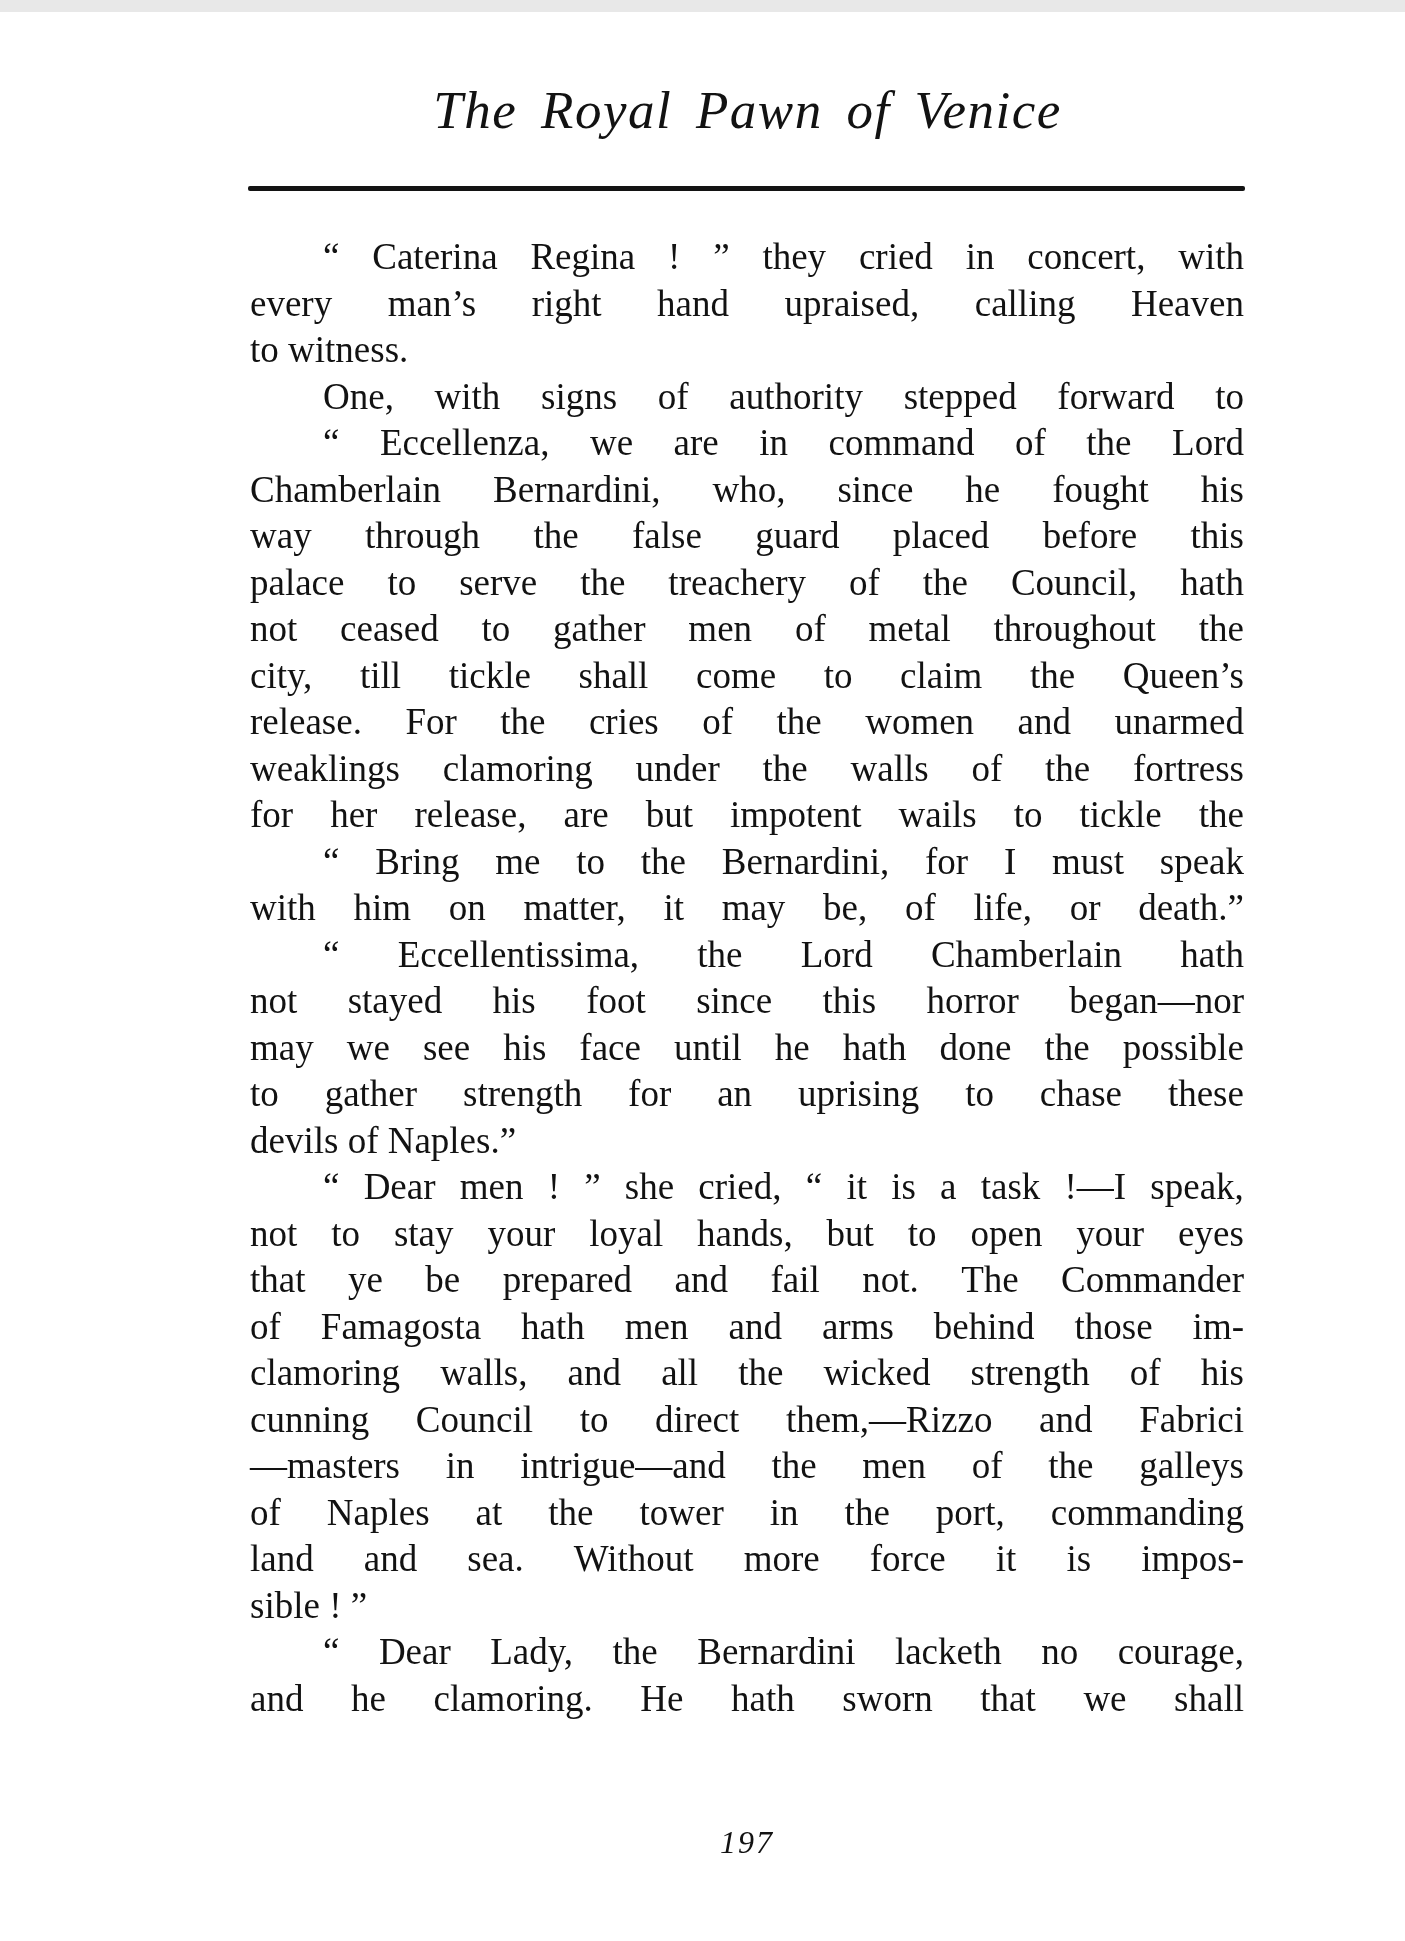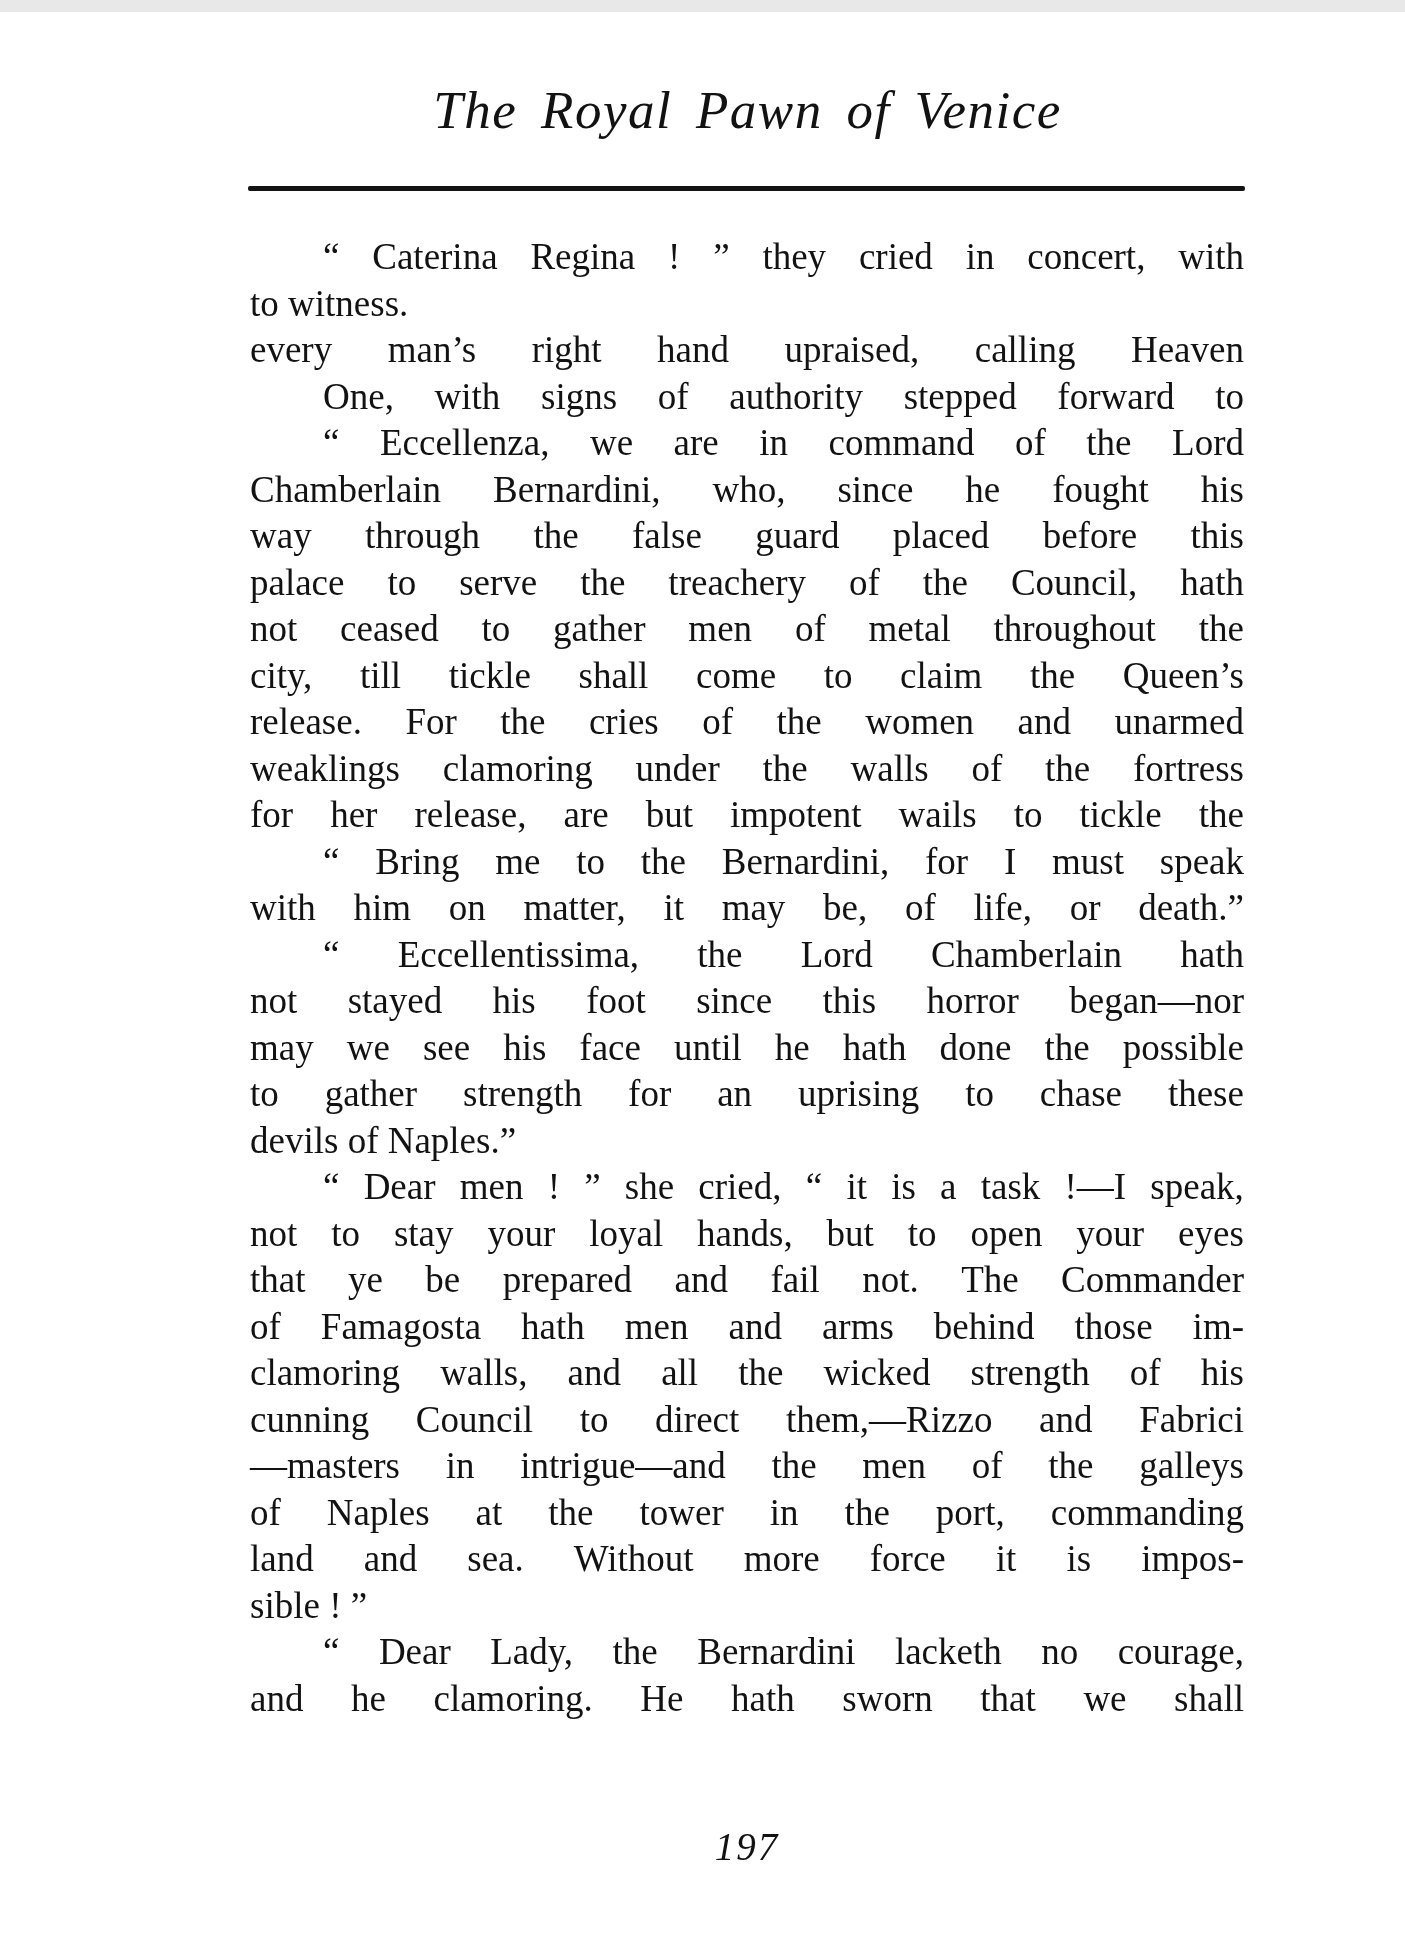--- a/index.html
+++ b/index.html
@@ -58,21 +58,21 @@
   .line.indent {
     padding-left: 73px;
   }
   .page-number {
     position: absolute;
     top: 1812px;
     left: 250px;
     width: 994px;
     text-align: center;
     font-style: italic;
-    font-size: 39px;
+    font-size: 32px;
     letter-spacing: 2px;
   }
 </style>
 </head>
 <body>
 
 <div class="page">
   <div class="running-title">The Royal Pawn of Venice</div>
 
   <div class="header-rule"></div>
@@ -83,30 +83,30 @@
         <span>Caterina</span>
         <span>Regina</span>
         <span>!</span>
         <span>”</span>
         <span>they</span>
         <span>cried</span>
         <span>in</span>
         <span>concert,</span>
         <span>with</span>
       </div>
-      <div class="line">to witness.</div>
       <div class="line justify">
         <span>every</span>
         <span>man’s</span>
         <span>right</span>
         <span>hand</span>
         <span>upraised,</span>
         <span>calling</span>
         <span>Heaven</span>
       </div>
+      <div class="line">to witness.</div>
       <div class="line justify indent">
         <span>One,</span>
         <span>with</span>
         <span>signs</span>
         <span>of</span>
         <span>authority</span>
         <span>stepped</span>
         <span>forward</span>
         <span>to</span>
       </div>

